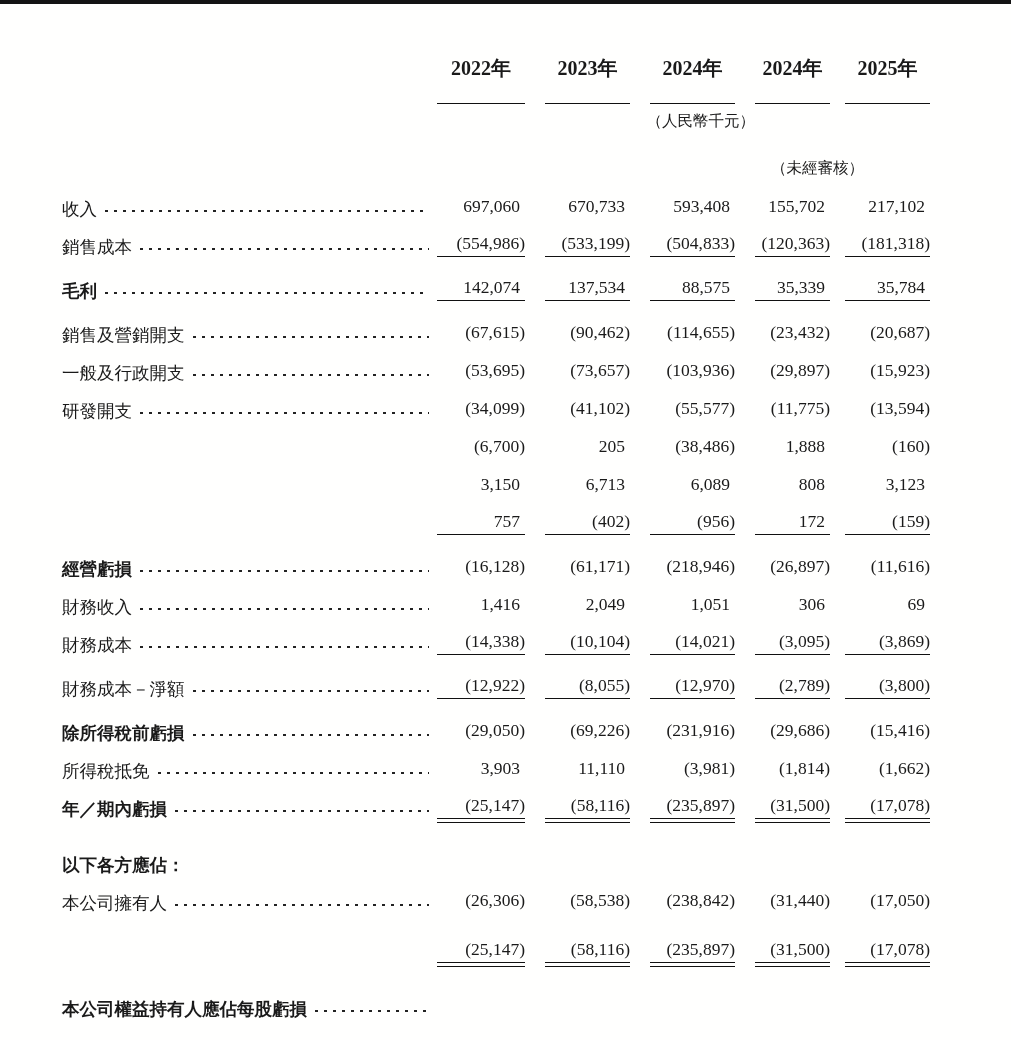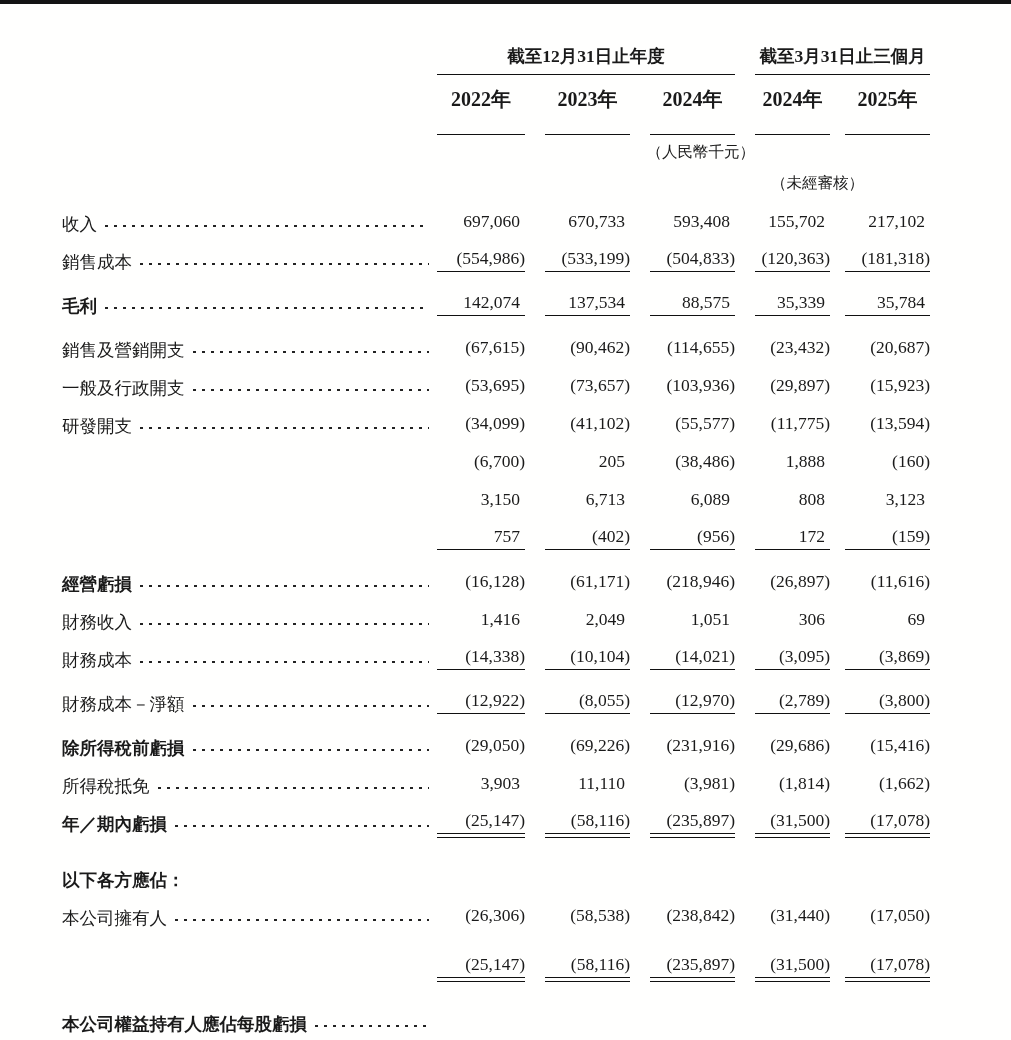--- a/index.html
+++ b/index.html
@@ -29,21 +29,21 @@
   .year-row{margin-top:2px;}
   .year{
     text-align:center;font-weight:bold;font-size:20px;
     padding:9px 0 21px 0;border-bottom:1.6px solid #111;white-space:nowrap;
   }
   .y1{grid-column:2;} .y2{grid-column:4;} .y3{grid-column:6;} .y4{grid-column:8;} .y5{grid-column:10;}
   .note-row{height:34px;align-items:center;}
   .note{font-size:15.5px;text-align:right;white-space:nowrap;position:relative;}
   .note-cny{grid-column:6;margin:0 -30px;left:-10px;}
   .note-unaudited{grid-column:8;margin:0 -28px;left:6px;}
-  .note-row2{height:29px;align-items:center;}
+  .note-row2{height:29px;align-items:center;margin-top:16px;}
   
   .data-row{min-height:36px;padding-bottom:2px;}
   .gap-s{margin-top:6px;}
   .gap-m{margin-top:12px;}
   .gap-l{margin-top:18px;}
   .cell{font-size:17.5px;line-height:1.15;}
   .label{
     grid-column:1;display:flex;align-items:center;
     white-space:nowrap;padding-right:8px;
   }
@@ -67,28 +67,20 @@
   }
 </style>
 </head>
 <body>
 
 <div class="page">
   <div class="top-bar"></div>
 
   <div class="sheet">
 
-    <div class="grid">
-      <div class="grp grp1">
-        <span>截至12月31日止年度</span>
-      </div>
-      <div class="grp grp2">
-        <span>截至3月31日止三個月</span>
-      </div>
-    </div>
 
     <div class="grid year-row">
       <div class="year y1">2022年</div>
       <div class="year y2">2023年</div>
       <div class="year y3">2024年</div>
       <div class="year y4">2024年</div>
       <div class="year y5">2025年</div>
     </div>
 
     <div class="grid note-row">

